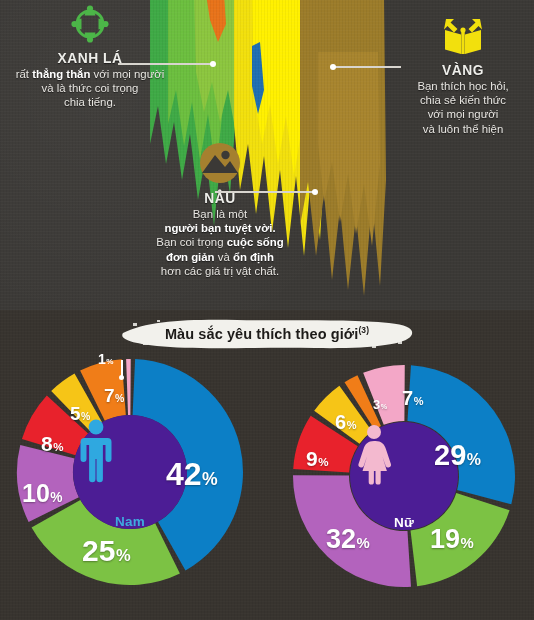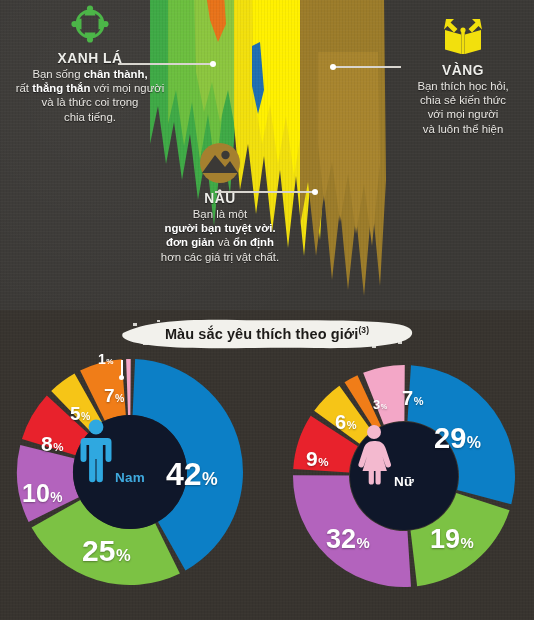--- a/index.html
+++ b/index.html
@@ -85,22 +85,22 @@
     letter-spacing:.1px;z-index:2;
   }
   .title-text sup{font-size:8.5px;font-weight:bold;vertical-align:super;}
 
   
   .donut{position:absolute;width:228px;height:228px;}
   #donut-male{left:16px;top:48px;}
   #donut-female{left:290px;top:52px;}
   .donut svg{position:absolute;left:0;top:0;}
   .hub{
-    position:absolute;border-radius:50%;background:#0f172a;
-    display:flex;flex-direction:column;align-items:center;justify-content:center;
+    position:absolute;border-radius:50%;background:#4c1d95;
+    display:flex;flex-direction:column;align-items:center;justify-content:flex-end;
   }
   #hub-male{left:57px;top:57px;width:114px;height:114px;}
   #hub-female{left:60px;top:60px;width:108px;height:108px;}
   .hub-label{font-size:13.5px;font-weight:bold;margin-top:10px;letter-spacing:.2px;}
   #label-male{color:#3fa9dd;}
   #label-female{color:#ffffff;}
 
   .seg-label{
     position:absolute;color:#ffffff;font-weight:bold;
     text-shadow:0 1px 2px rgba(0,0,0,.35);
@@ -170,21 +170,20 @@
               <path d="M14.6 28.5a5.4 5.4 0 0 0 10.8 0z"></path>
             <circle cx="4.5" cy="20" r="3.1"></circle>
               <path d="M11.5 14.6a5.4 5.4 0 0 0 0 10.8z"></path>
             <circle cx="35.5" cy="20" r="3.1"></circle>
               <path d="M28.5 14.6a5.4 5.4 0 0 1 0 10.8z"></path>
           </g>
         </svg>
       </span>
       <div class="cname">XANH LÁ</div>
       <div class="desc">
-          <div><span>Bạn sống </span><b>chân thành,</b></div>
           <div><span>rất </span><b>thẳng thắn</b><span> với mọi người</span></div>
           <div><span>và là thức coi trọng</span></div>
           <div><span>chia tiếng.</span></div>
         </div>
     </div>
     <div class="leader" id="leader-green"></div>
 
     <div class="block" id="block-yellow">
       <span class="icon">
         <svg width="44" height="42" viewBox="0 0 44 42">
@@ -213,20 +212,21 @@
         <svg width="42" height="42" viewBox="0 0 42 42">
           <circle cx="21" cy="21" r="20" fill="#a5802f"></circle>
           <path d="M3 31 L16 13 L26 25 L31 19 L39 31 Z" fill="#3b3936"></path>
           <circle cx="26.5" cy="13" r="4.2" fill="#3b3936"></circle>
         </svg>
       </span>
       <div class="cname">NÂU</div>
       <div class="desc">
           <div><span>Bạn là một</span></div>
           <div><b>người bạn tuyệt vời.</b></div>
+          <div><span>Bạn coi trọng </span><b>cuộc sống</b></div>
           <div><b>đơn giản</b><span> và </span><b>ổn định</b></div>
           <div><span>hơn các giá trị vật chất.</span></div>
         </div>
     </div>
     <div class="leader" id="leader-brown"></div>
   </div>
 
   <div class="bottom-section">
     <div class="noise2"></div>
 
@@ -310,21 +310,21 @@
         <div class="hub-label" id="label-female">Nữ</div>
         <span>
           <svg width="48" height="62" viewBox="0 0 48 62" style="margin-top:1px;">
             <g fill="#f3b9cf">
               <circle cx="24" cy="9" r="7"></circle>
               <path d="M24 18 c-6 0 -9 3 -10.5 8 l-5 15 a2.8 2.8 0 0 0 5.2 2 l3.3 -9.5 l-4.5 14.5 h6.2 v11 a2.6 2.6 0 0 0 5.2 0 v-11 h1.6 v11 a2.6 2.6 0 0 0 5.2 0 v-11 h6.2 l-4.5 -14.5 l3.3 9.5 a2.8 2.8 0 0 0 5.2 -2 l-5 -15 c-1.5 -5 -4.5 -8 -10.5 -8 z"></path>
             </g>
           </svg>
         </span>
       </div>
-      <div class="seg-label" style="left:144px;top:62px;font-size:29px;">
+      <div class="seg-label" style="left:144px;top:79px;font-size:29px;">
         <span>29</span><span class="pct">%</span>
       </div>
       <div class="seg-label" style="left:140px;top:164px;font-size:27px;">
         <span>19</span><span class="pct">%</span>
       </div>
       <div class="seg-label" style="left:36px;top:164px;font-size:27px;">
         <span>32</span><span class="pct">%</span>
       </div>
       <div class="seg-label" style="left:16px;top:86px;font-size:21px;">
         <span>9</span><span class="pct">%</span>

